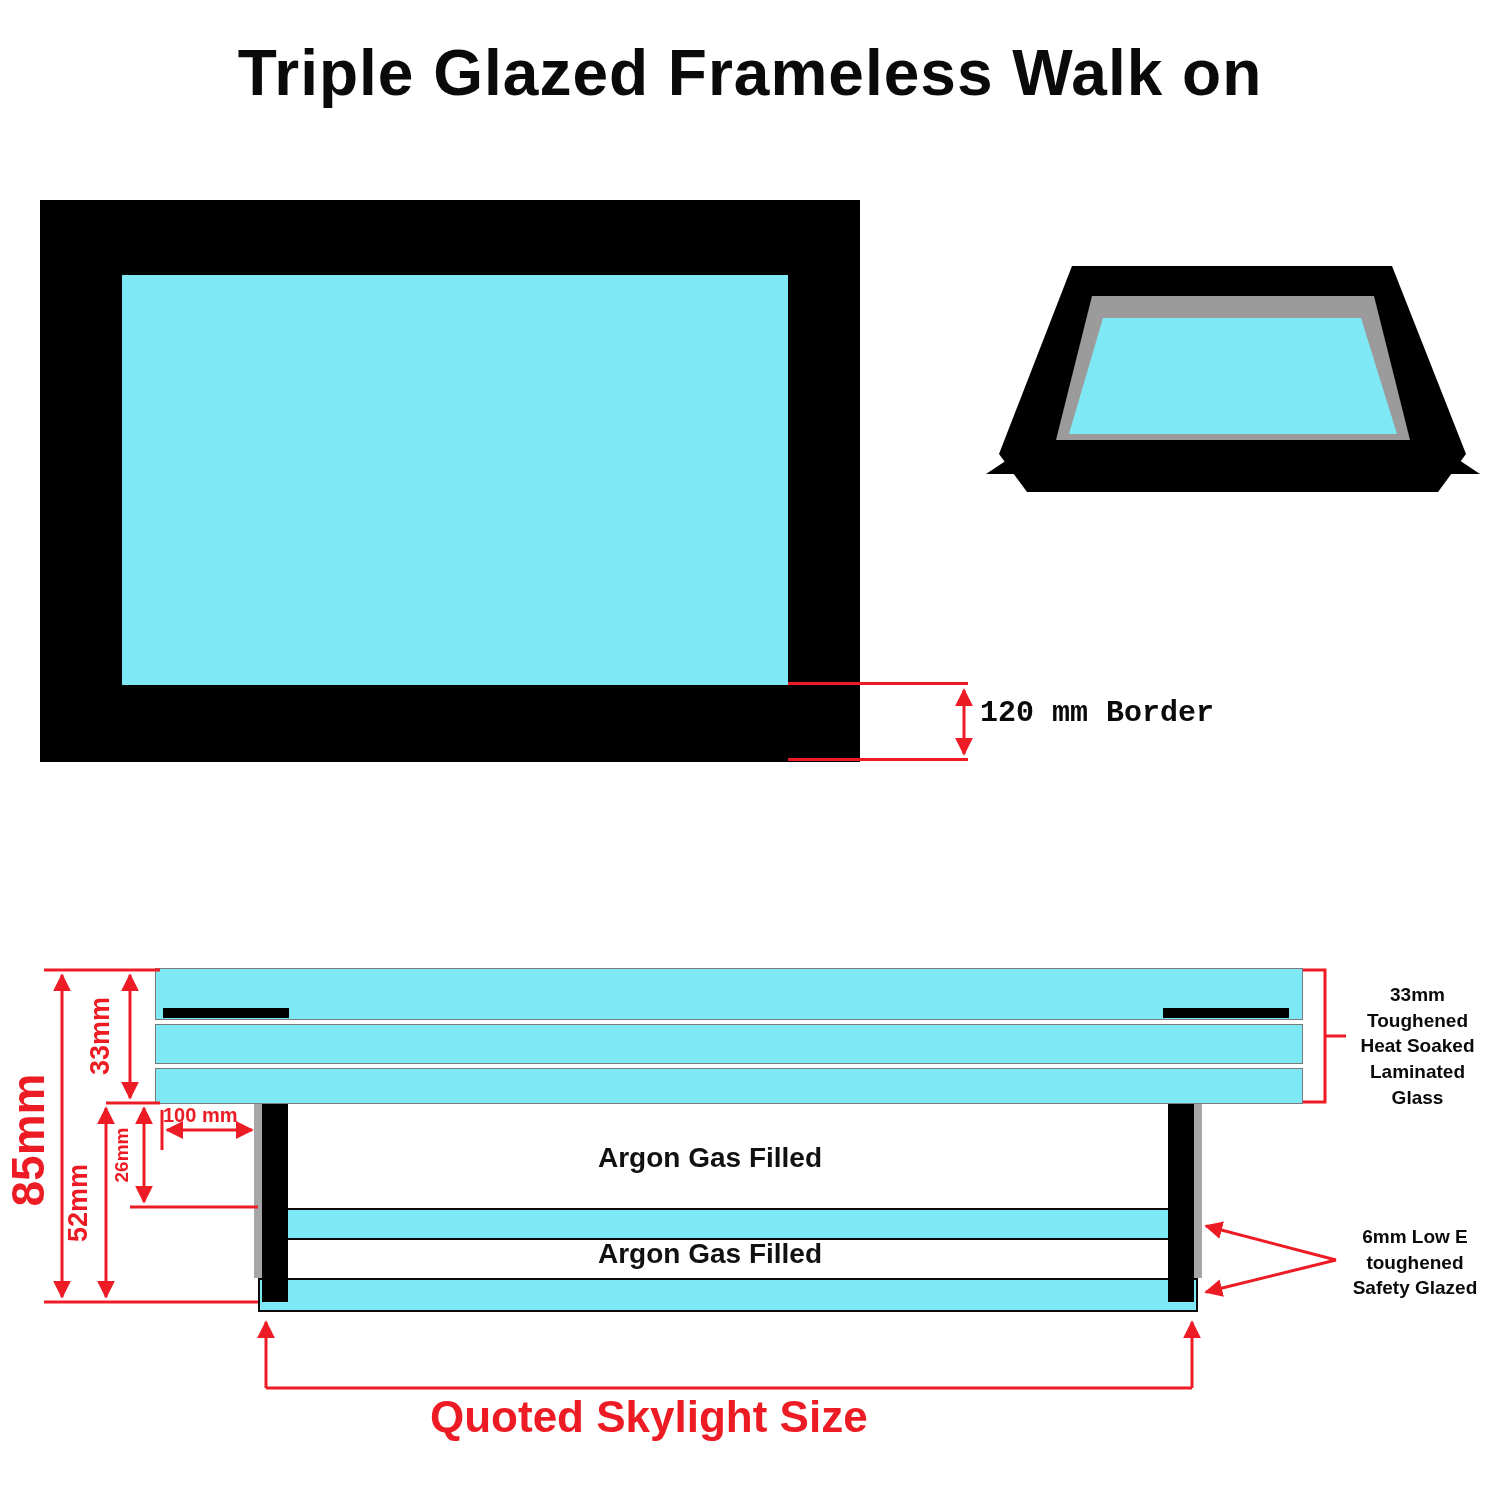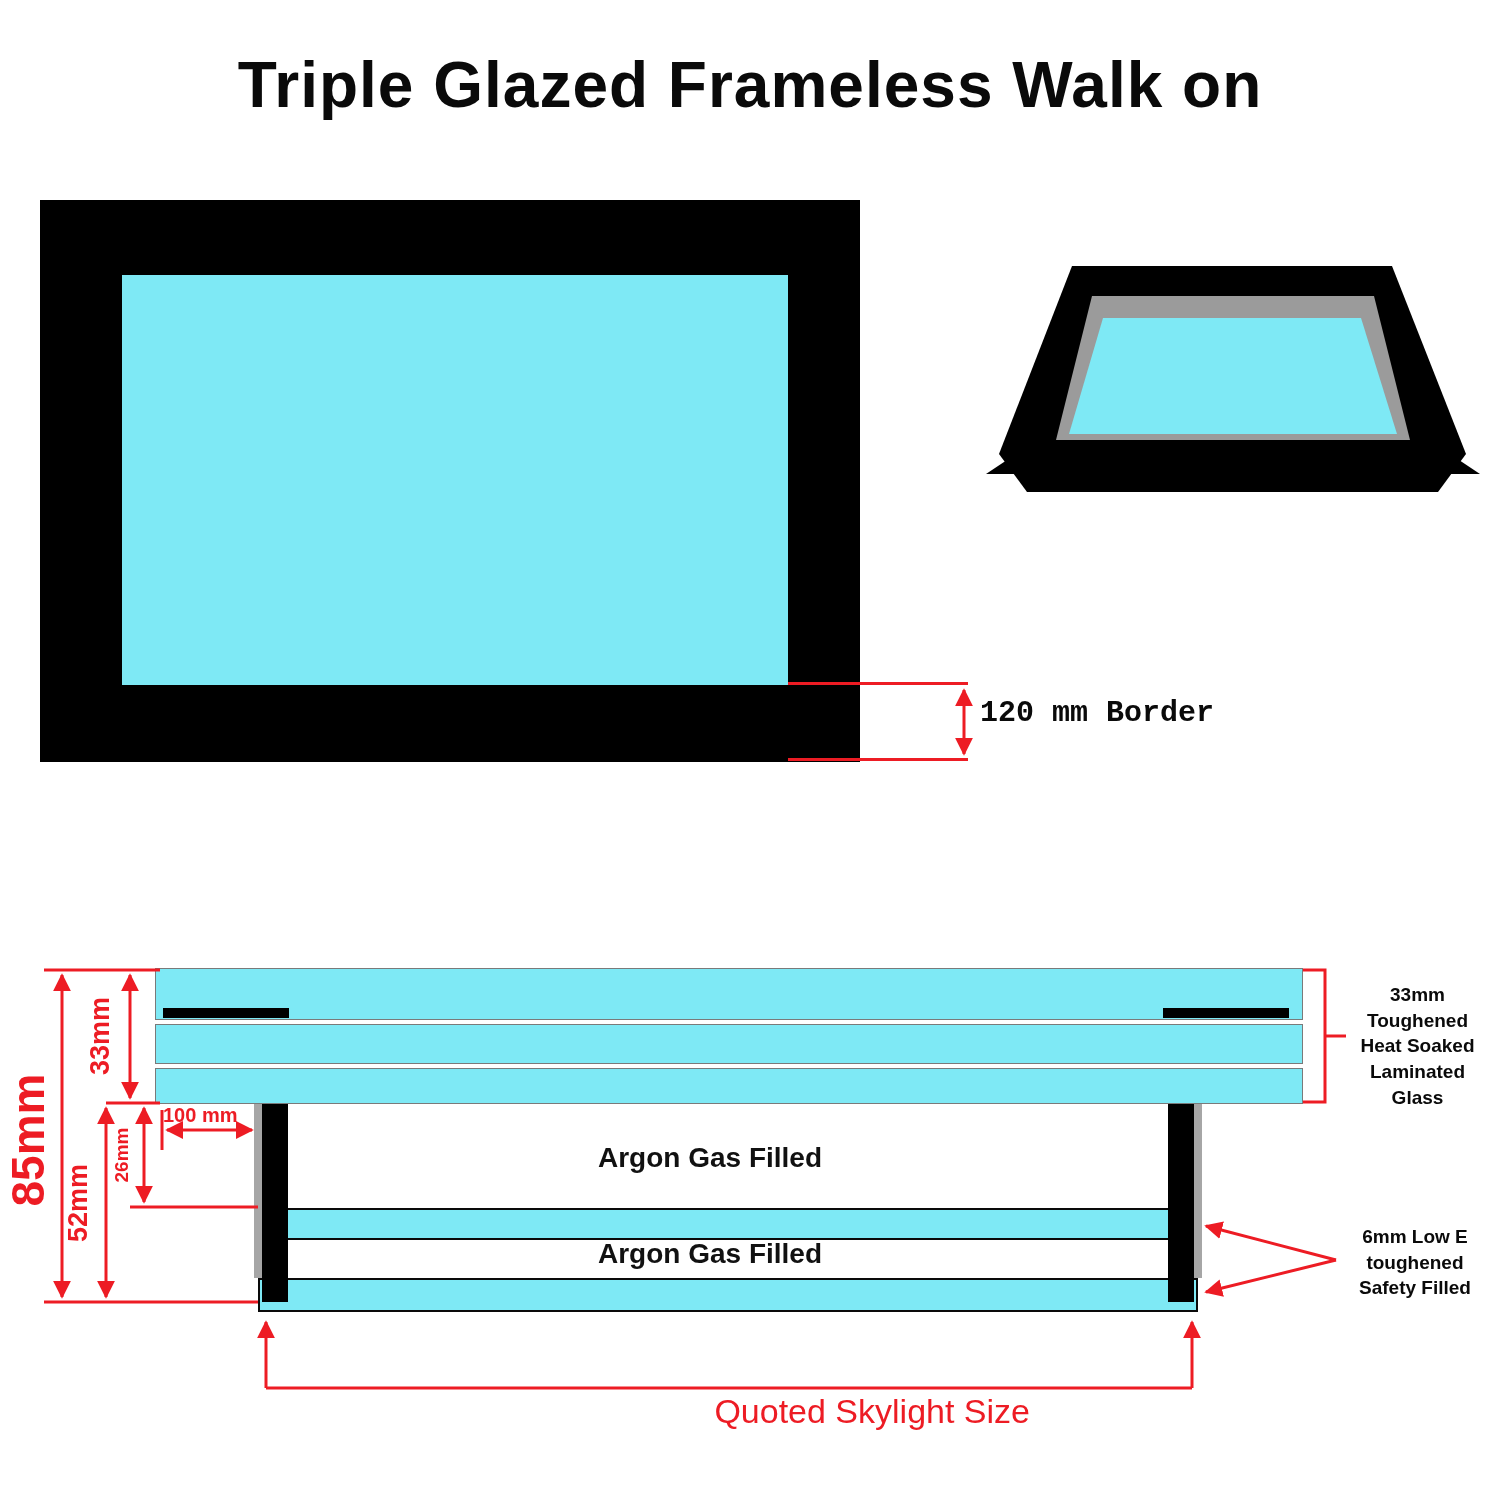--- a/index.html
+++ b/index.html
@@ -1,19 +1,19 @@
 <!DOCTYPE html>
 <html style="--glass: #7ee9f5; --frame: #000000; --dim: #ed1c24;"><head>
 <meta charset="utf-8">
 <style>
   html,body{margin:0;padding:0;background:#fff;}
   #page{position:relative;width:1500px;height:1500px;background:#fff;font-family:"Liberation Sans",sans-serif;overflow:hidden;}
   .abs{position:absolute;}
 
-  #title{top:36px;left:0;width:1500px;text-align:center;font-size:64px;font-weight:800;color:#0a0a0a;letter-spacing:1px;margin-top:12px;}
+  #title{top:36px;left:0;width:1500px;text-align:center;font-size:64px;font-weight:800;color:#0a0a0a;letter-spacing:1px;}
 
   
   #plan-frame{left:40px;top:200px;width:820px;height:562px;background:var(--frame);}
   #plan-glass{left:82px;top:75px;width:666px;height:410px;background:var(--glass);}
   .redline{background:var(--dim);}
   #border-line-top{left:788px;top:682px;width:180px;height:3px;}
   #border-line-bottom{left:788px;top:758px;width:180px;height:3px;}
   #border-label{left:980px;top:696px;font-size:30px;font-weight:700;color:#0a0a0a;font-family:Liberation Mono, monospace;}
 
   
@@ -38,21 +38,21 @@
   .rot{transform:rotate(-90deg);}
   #dim-85{left:-42px;top:1115px;width:140px;height:50px;line-height:50px;font-size:46px;}
   #dim-33{left:60px;top:1021px;width:80px;height:30px;line-height:30px;font-size:27px;}
   #dim-52{left:38px;top:1188px;width:80px;height:30px;line-height:30px;font-size:27px;}
   #dim-26{left:92px;top:1143px;width:60px;height:24px;line-height:24px;font-size:19px;}
   #dim-100{left:163px;top:1104px;font-size:20px;}
 
   .sidelabel{font-size:19px;font-weight:700;color:#0a0a0a;text-align:center;white-space:pre-line;line-height:1.35;}
   #label-top-glass{left:1345px;top:982px;width:145px;}
   #label-lower-glass{left:1340px;top:1224px;width:150px;}
-  #label-quoted{left:430px;top:1392px;width:600px;text-align:right;font-size:34px;font-weight:400;color:var(--dim);}
+  #label-quoted{left:430px;top:1392px;width:600px;text-align:left;font-size:44px;font-weight:700;color:var(--dim);}
 
   #overlay{left:0;top:0;pointer-events:none;}
   .dimline{stroke:var(--dim);stroke-width:3;fill:none;}
   .fillframe{fill:var(--frame);}
   .fillbevel{fill:#9b9b9b;}
   .fillglass{fill:var(--glass);}
   #arr path{fill:var(--dim);}
 </style>
 </head>
 <body>
@@ -88,21 +88,21 @@
   <div class="abs dimtext rot" id="dim-52">52mm</div>
   <div class="abs dimtext rot" id="dim-26">26mm</div>
   <div class="abs dimtext" id="dim-100">100 mm</div>
 
   <div class="abs sidelabel" id="label-top-glass">33mm
 Toughened
 Heat Soaked
 Laminated Glass</div>
   <div class="abs sidelabel" id="label-lower-glass">6mm Low E
 toughened
-Safety Filled</div>
+Safety Glazed</div>
   <div class="abs" id="label-quoted">Quoted Skylight Size</div>
 
   <svg class="abs" id="overlay" width="1500" height="1500" viewBox="0 0 1500 1500">
     <defs>
       <marker id="arr" viewBox="0 0 10 10" refX="9" refY="5" markerWidth="6" markerHeight="6" orient="auto-start-reverse">
         <path d="M0,0 L10,5 L0,10 z"></path>
       </marker>
     </defs>
 
     <g>

